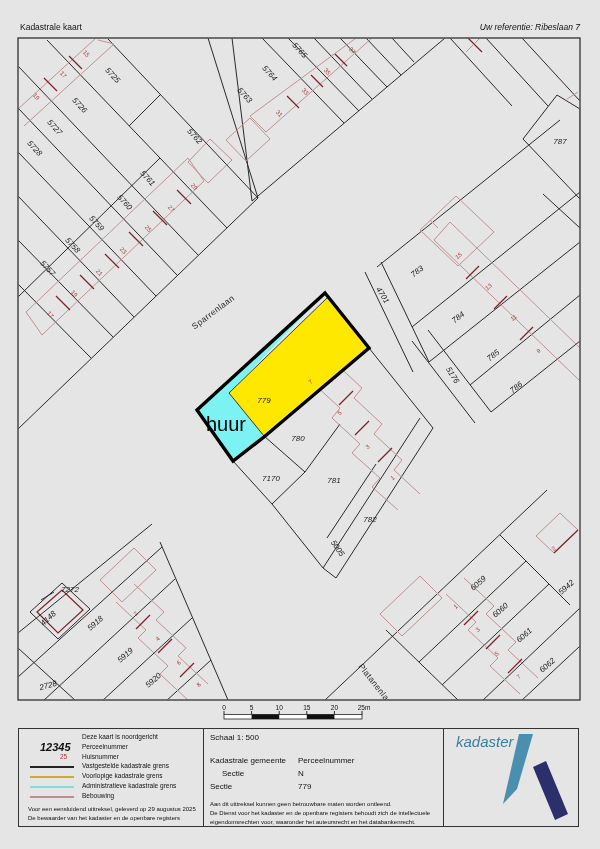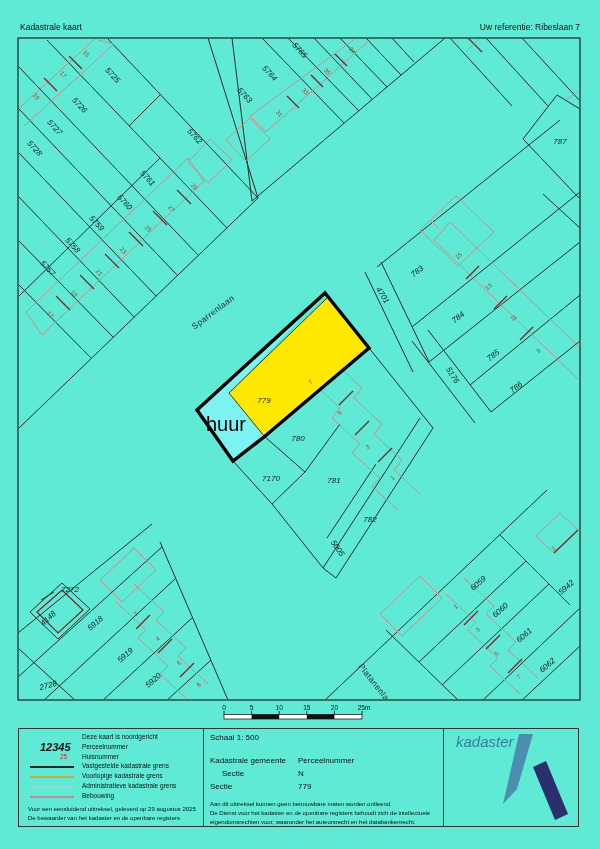--- a/index.html
+++ b/index.html
@@ -1,16 +1,16 @@
 <!DOCTYPE html>
 <html><head>
 <meta charset="utf-8">
 <style>
   html,body{margin:0;padding:0;background:#fff;}
-  #page{position:relative;width:600px;height:849px;background:#5eead4;font-family:"Liberation Sans",sans-serif;overflow:hidden;}
+  #page{position:relative;width:600px;height:849px;background:#e5e5e5;font-family:"Liberation Sans",sans-serif;overflow:hidden;}
   .hdr{position:absolute;font-size:8.5px;color:#111;}
   svg{position:absolute;left:0;top:0;}
   svg text{font-family:"Liberation Sans",sans-serif;}
   .plabel{font-size:8px;font-style:italic;fill:#1c1c1c;}
   .hnum{font-size:6px;}
   .street{font-size:8.5px;fill:#2a2a2a;letter-spacing:.4px;}
   .huurtxt{font-size:20px;fill:#000;font-weight:500;}
   .bl{stroke:#2a2a2a;stroke-width:1;fill:none;}
   .thick{stroke:#000;stroke-width:3.4;fill:none;stroke-linejoin:miter;}
   .lr{stroke:#C09191;stroke-width:1;fill:none;}
@@ -25,21 +25,21 @@
   .legnum{position:absolute;font-size:11px;font-style:italic;font-weight:bold;color:#111;}
   .leghn{position:absolute;font-size:6.5px;}
   .wordmark{position:absolute;font-size:15px;font-style:italic;font-weight:500;}
 </style>
 </head>
 <body>
 
 <div id="page">
 
   <div class="hdr" style="left:20px;top:22px;">Kadastrale kaart</div>
-  <div class="hdr" style="right:20px;top:22px;position:absolute;">Uw referentie: Ribeslaan 7</div>
+  <div class="hdr" style="right:20px;top:22px;position:absolute;font-style:italic;">Uw referentie: Ribeslaan 7</div>
 
   <svg width="600" height="849" viewBox="0 0 600 849">
     <defs>
       <clipPath id="mapclip">
           <rect x="18.6" y="38.6" width="560.8" height="660.8"></rect>
         </clipPath>
     </defs>
 
     <g clip-path="url(#mapclip)">
 

